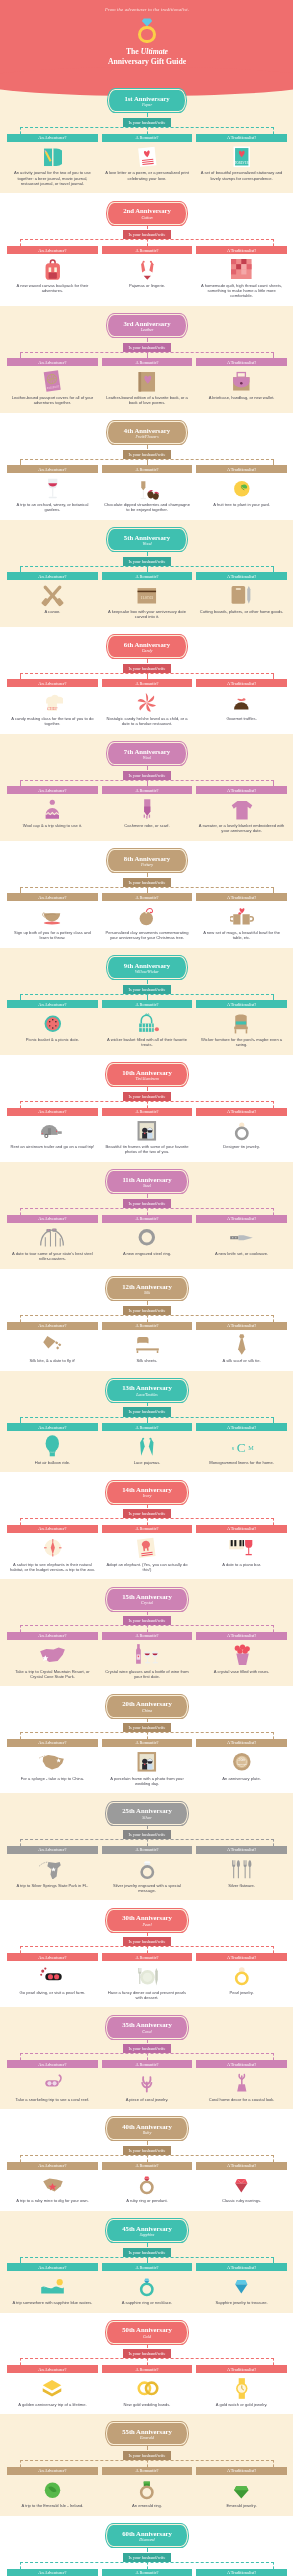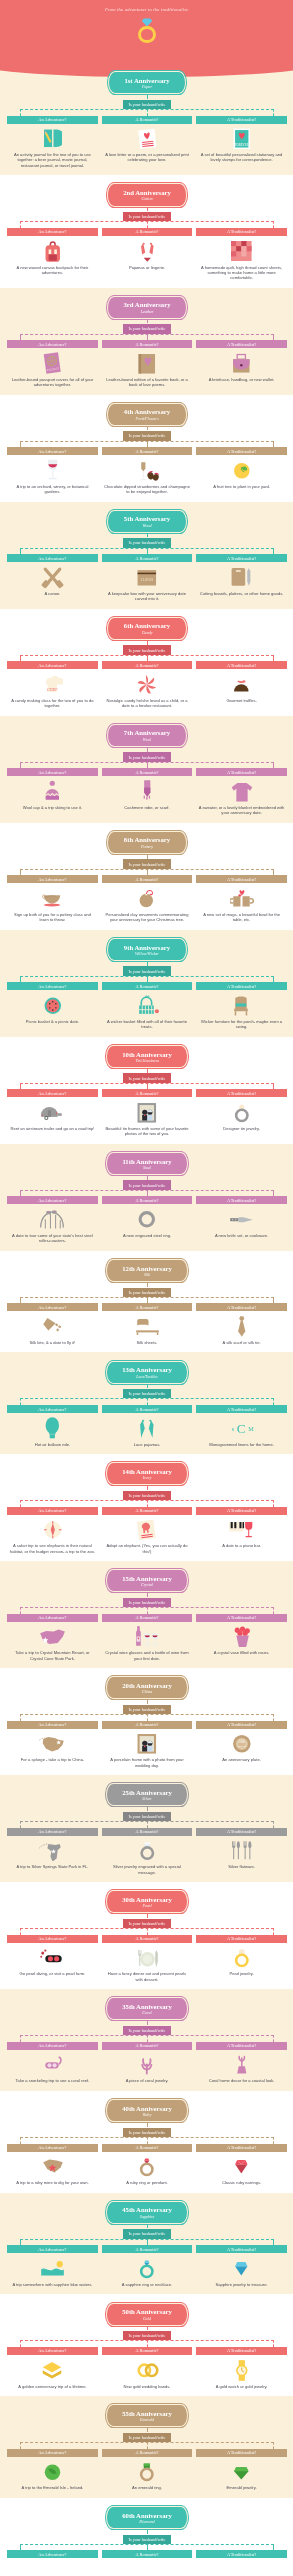--- a/index.html
+++ b/index.html
@@ -35,20 +35,24 @@
 </style>
 </head>
 <body>
 
 <div class="hero">
   <div class="hero-sub">From the adventurer to the traditionalist.</div>
   <div class="ring">
     <div class="gem"></div>
       <div class="band"></div>
   </div>
+  <div class="hero-title">
+    <span>The </span><em>Ultimate</em><br>
+    <span>Anniversary Gift Guide</span>
+  </div>
 </div>
 
 <div id="sections">
     <div class="sec alt" style="color: rgb(63, 192, 176);">
       <div class="badge-wrap"><div class="badge" style="background: rgb(63, 192, 176); color: rgb(63, 192, 176);"><div class="yr" style="color: rgb(255, 255, 255);">1st Anniversary</div><div class="mat" style="color: rgb(255, 255, 255);">Paper</div></div></div>
       <div class="stem" style="background: rgb(63, 192, 176);"></div>
       <div class="qwrap"><div class="qbox" style="background: rgb(54, 168, 154);">Is your husband/wife</div></div>
       <div class="bracket">
         <div class="hline"></div>
         <div class="v l"></div>

